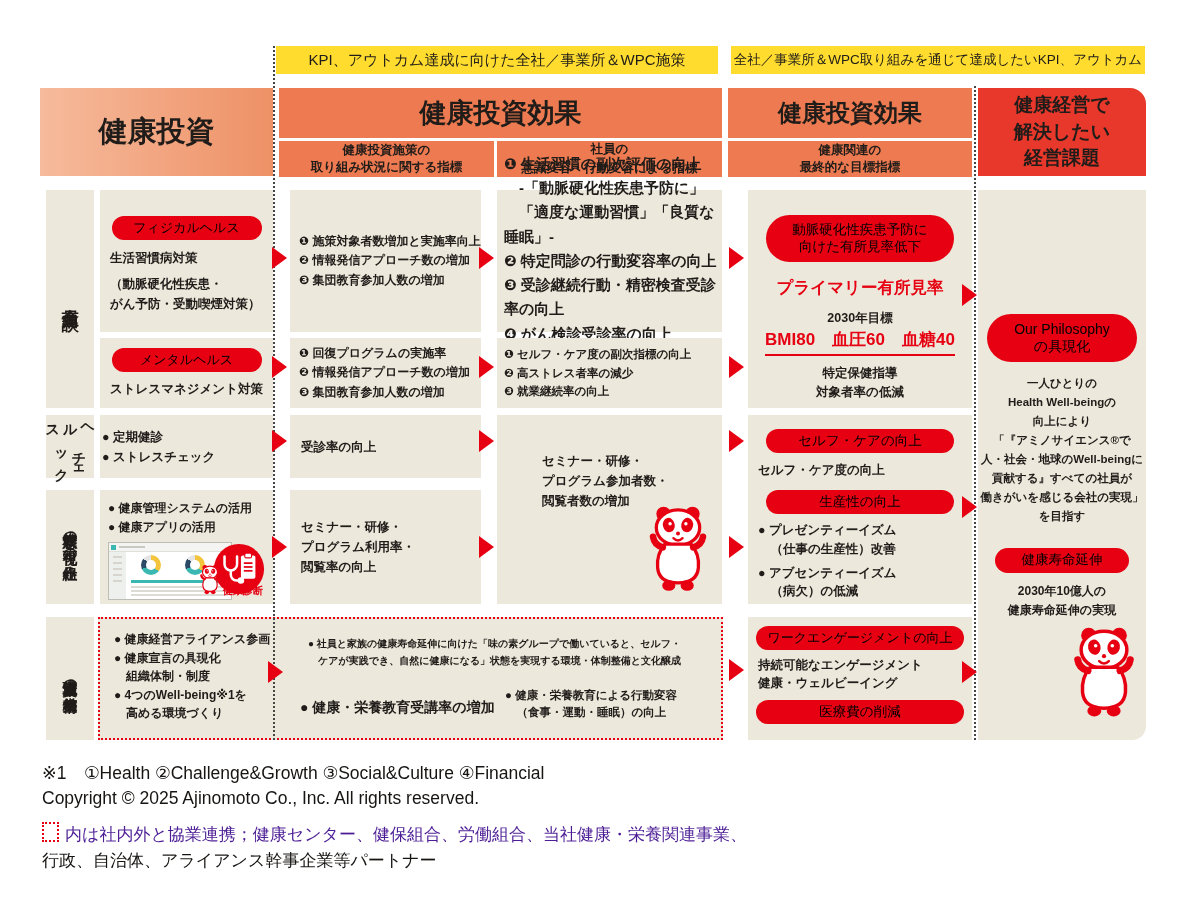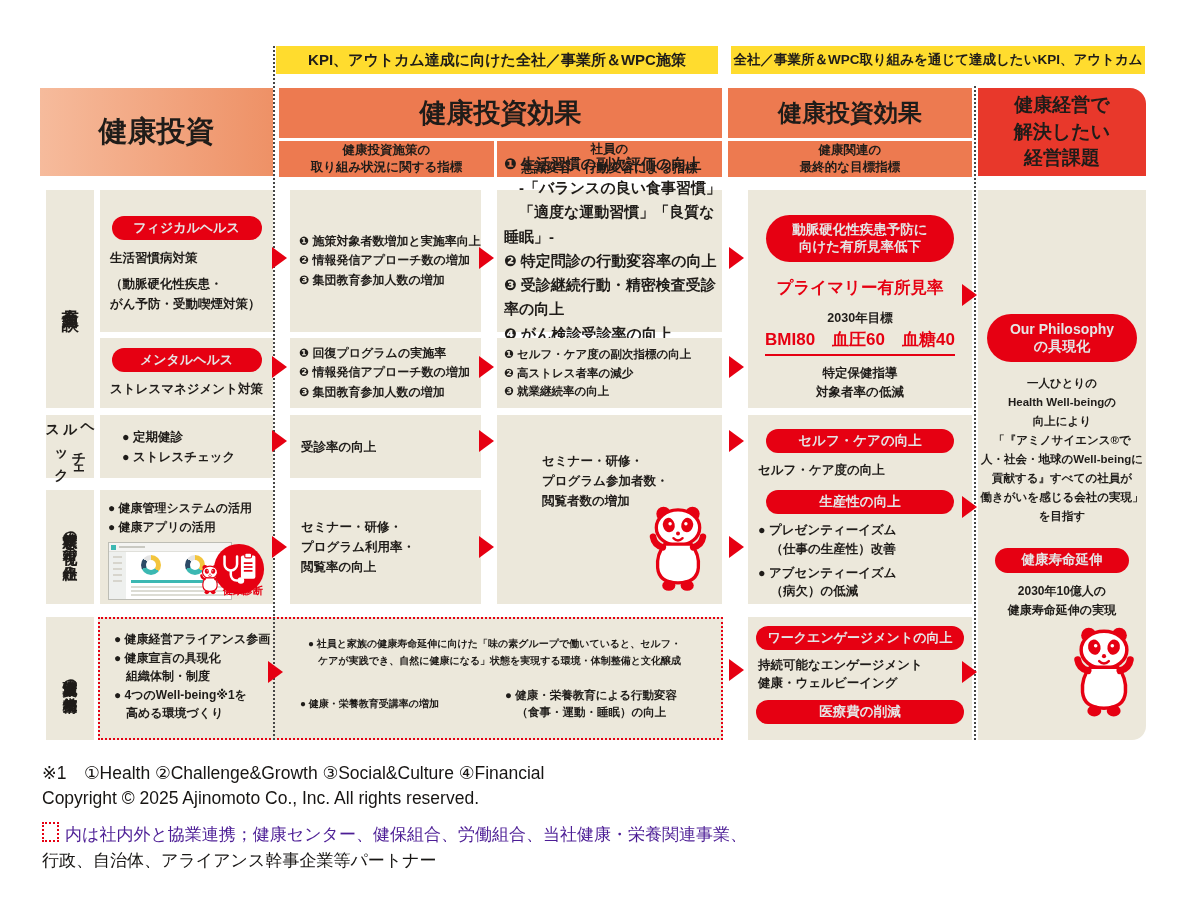--- a/index.html
+++ b/index.html
@@ -2,24 +2,24 @@
 <html><head>
 <meta charset="utf-8">
 <style>
   html,body{margin:0;padding:0;background:#fff;}
   #stage{position:relative;width:1200px;height:915px;background:#fff;
          font-family:"Liberation Sans","DejaVu Sans",sans-serif;color:#1f1c19;overflow:hidden;}
   .abs{position:absolute;}
   .beige{background:#ece8db;}
   .center{display:flex;align-items:center;justify-content:center;text-align:center;}
   .vcenter{display:flex;flex-direction:column;justify-content:center;}
-  .banner{background:#ffdc2e;font-weight:700;display:flex;align-items:center;justify-content:center;}
+  .banner{background:#ffdc2e;font-weight:400;display:flex;align-items:center;justify-content:center;}
   .hdr-orange{background:#ed7a50;}
   .bold{font-weight:700;}
-  .pill{background:#e60012;color:#e5e5e5;border-radius:999px;font-weight:700;
+  .pill{background:#e60012;color:#000000;border-radius:999px;font-weight:400;
         display:flex;flex-direction:column;align-items:center;justify-content:center;text-align:left;line-height:1.25;}
   .txt{font-weight:600;line-height:1.6;}
   .red{color:#e60012;}
   .arr{position:absolute;width:0;height:0;border-left:15px solid #e60012;
        border-top:11px solid transparent;border-bottom:11px solid transparent;}
   .dotline{position:absolute;width:0;border-left:2px dotted #454545;}
   .vlabel{writing-mode:vertical-rl;text-orientation:mixed;font-weight:700;font-size:16px;
           letter-spacing:2px;line-height:1.25;display:flex;align-items:center;justify-content:center;}
   .vlabel div{margin:0 1px;}
   .donut{position:relative;border-radius:50%;width:20px;height:20px;
@@ -138,21 +138,21 @@
     <div class="txt" style="font-size:12px;padding-left:9px;">
       <div>❶ 回復プログラムの実施率</div>
       <div>❷ 情報発信アプローチ数の増加</div>
       <div>❸ 集団教育参加人数の増加</div>
     </div>
   </div>
 
   <div class="abs beige vcenter" style="left:497px;top:190px;width:225px;height:142px;">
     <div class="txt" style="font-size:15px;padding-left:7px;line-height:1.62;">
       <div>❶ 生活習慣の副次評価の向上</div>
-      <div>　-「バランスの良い食事習慣」</div>
+      <div>　-「動脈硬化性疾患予防に」</div>
       <div>　「適度な運動習慣」「良質な睡眠」-</div>
       <div>❷ 特定問診の行動変容率の向上</div>
       <div>❸ 受診継続行動・精密検査受診率の向上</div>
       <div>❹ がん検診受診率の向上</div>
       <div>❺ 要治療者の治療行動の増加</div>
     </div>
   </div>
   <div class="abs beige vcenter" style="left:497px;top:338px;width:225px;height:70px;">
     <div class="txt" style="font-size:11.5px;padding-left:7px;">
       <div>❶ セルフ・ケア度の副次指標の向上</div>
@@ -169,21 +169,21 @@
     <div class="red bold" style="font-size:16.5px;margin-top:15px;">プライマリー有所見率</div>
     <div class="bold" style="font-size:12.5px;margin-top:11px;">2030年目標</div>
     <div style="margin-top:1px;"><span class="red bold underline-red" style="font-size:17px;">BMI80　血圧60　血糖40</span></div>
     <div class="txt" style="font-size:12.5px;margin-top:8px;line-height:1.5;">
       <div>特定保健指導</div>
       <div>対象者率の低減</div>
     </div>
   </div>
 
   <div class="abs beige vcenter" style="left:100px;top:415px;width:173px;height:63px;">
-    <div class="txt" style="font-size:12.5px;padding-left:22px;">
+    <div class="txt" style="font-size:12.5px;padding-left:2px;">
       <div>● 定期健診</div>
       <div>● ストレスチェック</div>
     </div>
   </div>
   <div class="abs beige vcenter" style="left:290px;top:415px;width:191px;height:63px;">
     <div class="txt" style="font-size:12.5px;padding-left:11px;">受診率の向上</div>
   </div>
 
   <div class="abs beige" style="left:497px;top:415px;width:225px;height:189px;">
     <div class="txt" style="font-size:12.5px;padding:36px 0 0 45px;">
@@ -268,21 +268,21 @@
       <div>● 健康経営アライアンス参画</div>
       <div>● 健康宣言の具現化</div>
       <div>　組織体制・制度</div>
       <div>● 4つのWell-being※1を</div>
       <div>　高める環境づくり</div>
     </div>
     <div class="txt" style="position:absolute;left:208px;top:16px;width:428px;font-size:10px;line-height:1.7;">
       <div>● 社員と家族の健康寿命延伸に向けた「味の素グループで働いていると、セルフ・</div>
       <div>　ケアが実践でき、自然に健康になる」状態を実現する環境・体制整備と文化醸成</div>
     </div>
-    <div class="txt" style="position:absolute;left:200px;top:77px;font-size:10px;">● 健康・栄養教育受講率の増加</div>
+    <div class="txt" style="position:absolute;left:200px;top:77px;font-size:14px;">● 健康・栄養教育受講率の増加</div>
     <div class="txt" style="position:absolute;left:405px;top:68px;font-size:11.5px;line-height:1.5;">
       <div>● 健康・栄養教育による行動変容</div>
       <div>　（食事・運動・睡眠）の向上</div>
     </div>
   </div>
 
   <div class="abs beige" style="left:748px;top:617px;width:224px;height:123px;">
     <div class="pill" style="width:208px;height:24px;margin:9px auto 0;font-size:13px;">
       <span>ワークエンゲージメントの向上</span>
       </div>

